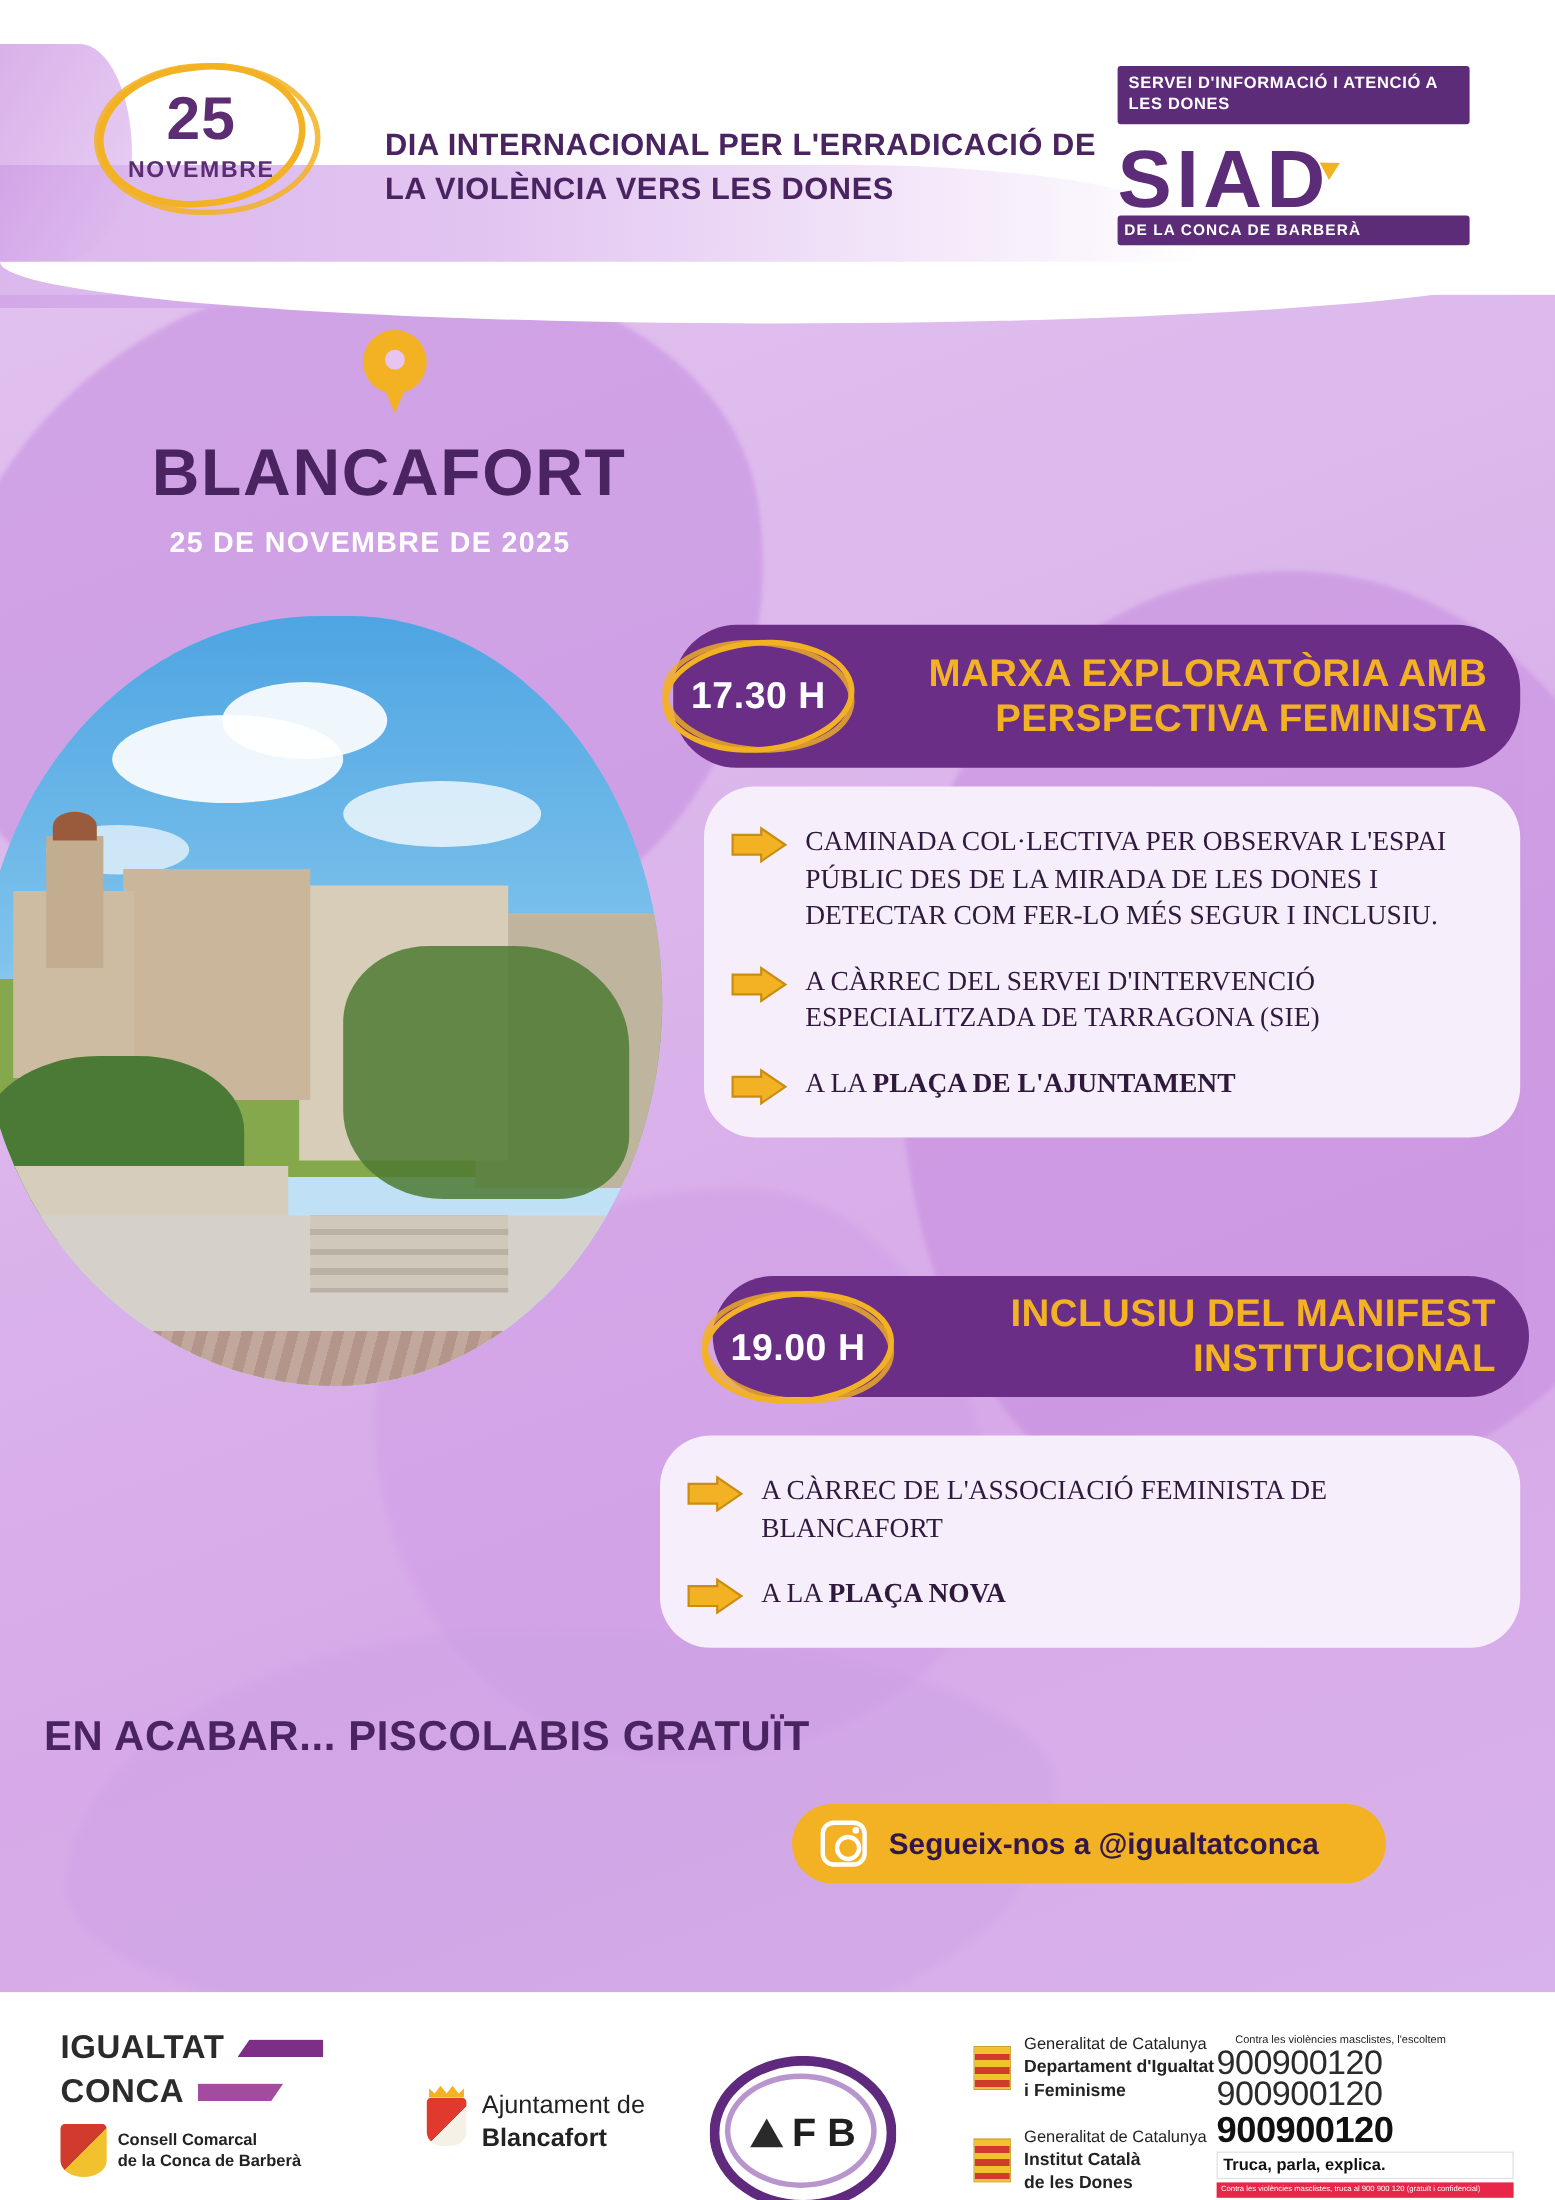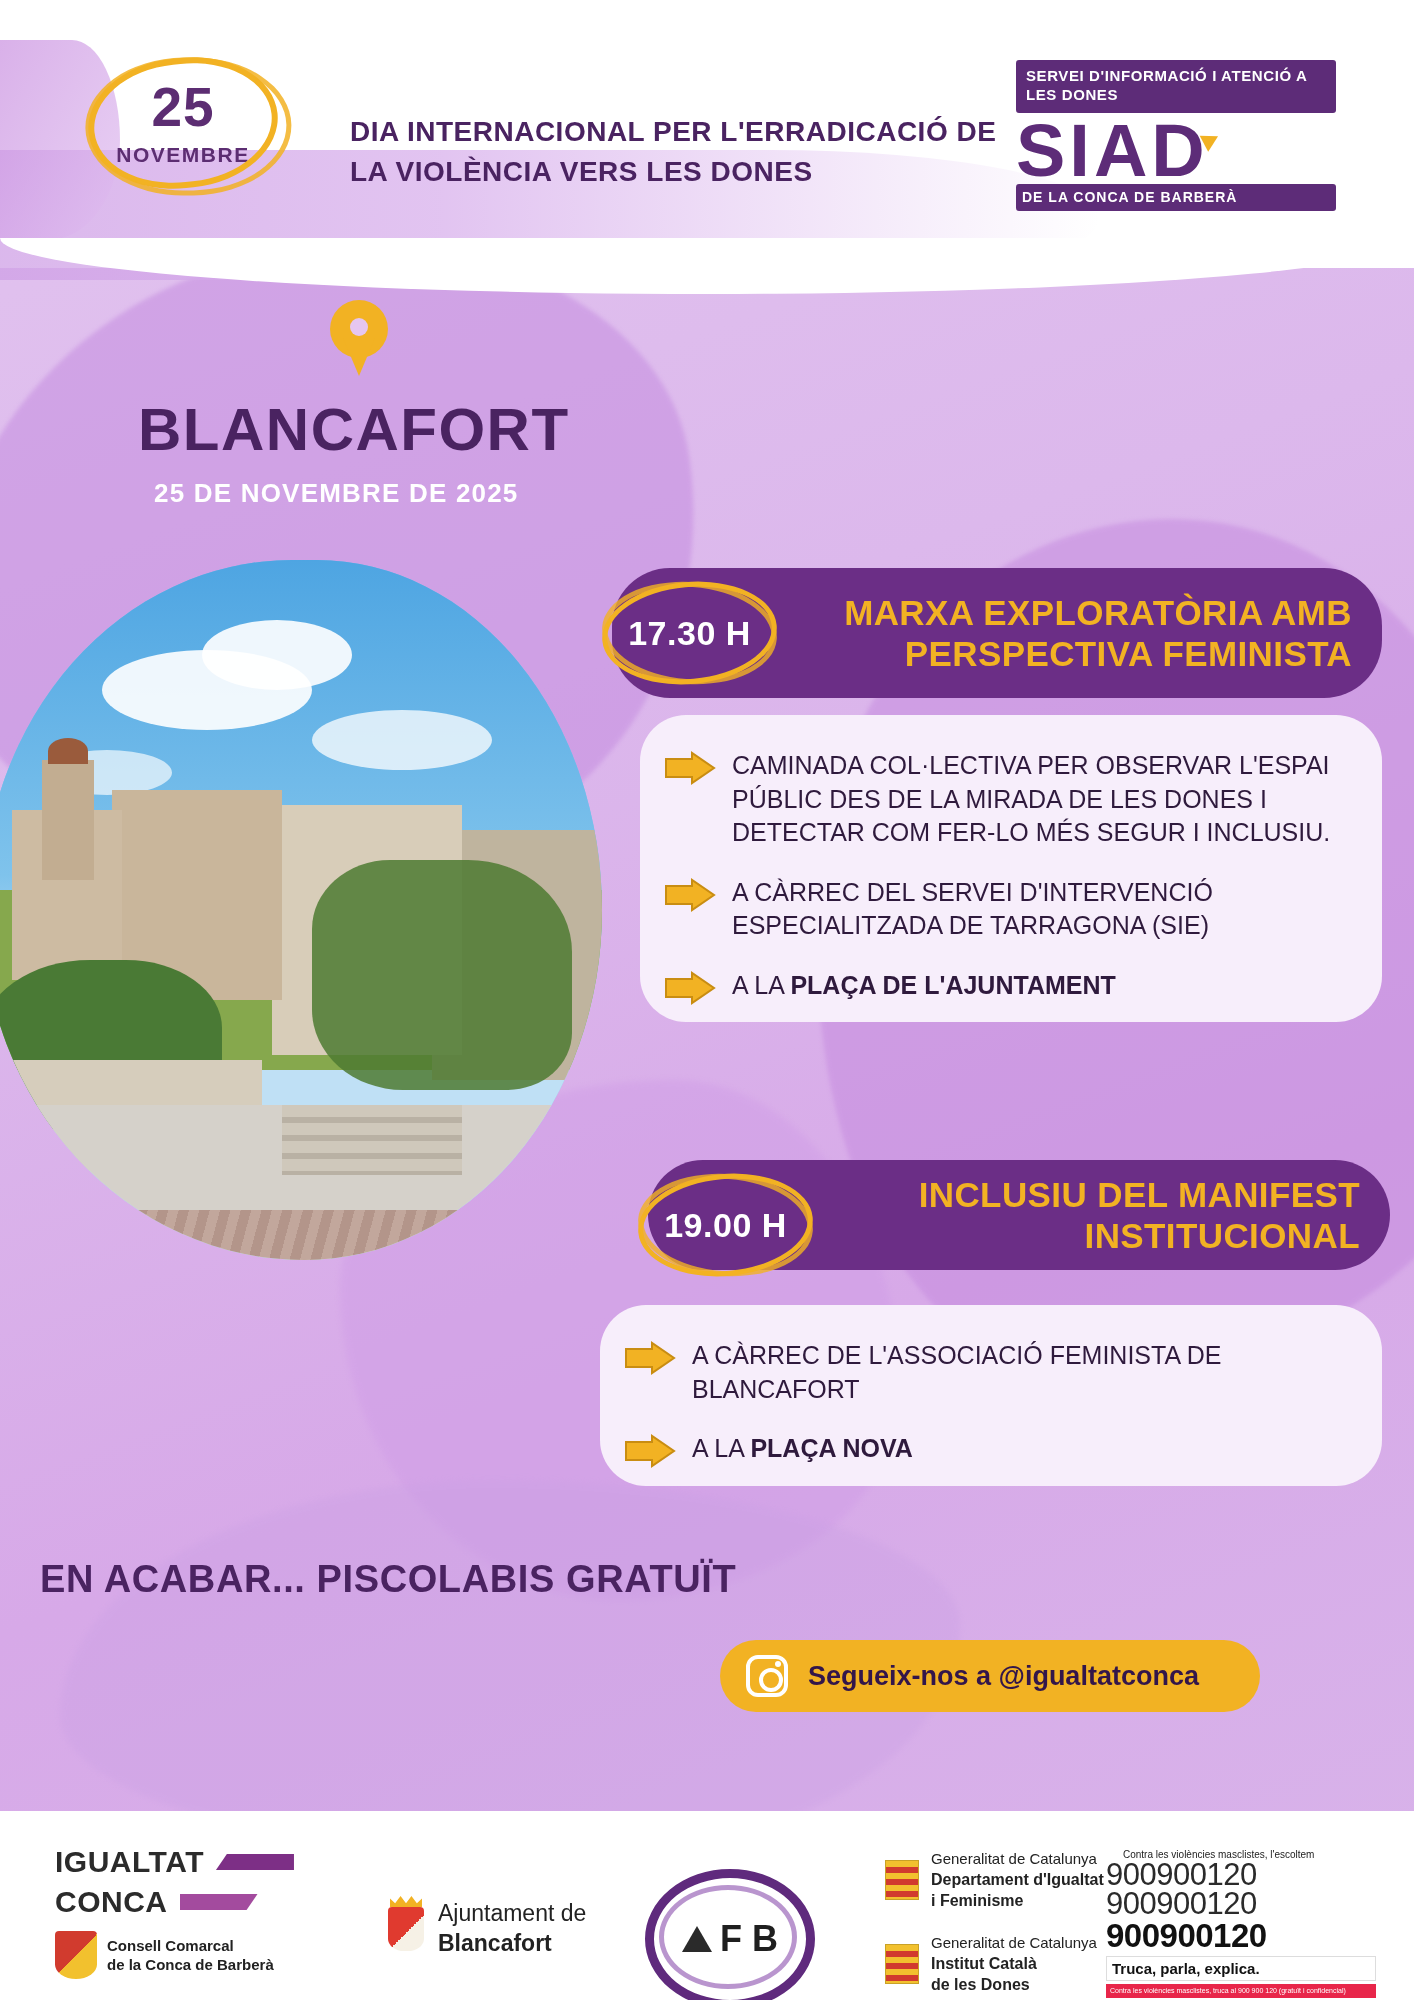--- a/index.html
+++ b/index.html
@@ -100,21 +100,21 @@
   .siad {
     position:absolute; right:78px; top:60px; width:320px; 
   }
   .siad-top {
     background:#5d2c78; color:#fff; font-size:15px; font-weight:bold;
     letter-spacing:.6px; padding:7px 10px 8px; line-height:1.25;
     border-radius:3px;
   }
   .siad-word {
     font-size:74px; font-weight:bold; color:#5d2c78; line-height:.96;
-    letter-spacing:4px; margin-top:2px; position:relative; display:inline-block;
+    letter-spacing:4px; margin-top:14px; position:relative; display:inline-block;
   }
   .siad-word .tick {
     position:absolute; right:-10px; top:16px; width:0; height:0;
     border-left:16px solid #f2b223; border-top:9px solid transparent; border-bottom:9px solid transparent;
     transform: rotate(-28deg);
   }
   .siad-sub {
     background:#5d2c78; color:#fff; font-size:14px; font-weight:bold;
     letter-spacing:1px; padding:5px 6px 6px; border-radius:3px; margin-top:-2px;
   }
@@ -230,21 +230,21 @@
   .time-txt { position:relative; color:#fff; font-size:34px; font-weight:bold; letter-spacing:.5px; }
 
   .evt-title {
     position:absolute; right:30px; top:50%; transform:translateY(-50%);
     color:#f2b223; font-size:35px; font-weight:bold; text-align:right;
     line-height:1.18; letter-spacing:.4px;
   }
 
   .evt-body {
     position:absolute; background:#f7eefb;
-    border-radius:46px; padding:34px 34px 20px 92px;
+    border-radius:46px; padding:34px 34px 32px 92px;font-family:Liberation Serif, serif;
   }
   .evt1-body { left:640px; top:715px; width:742px; }
   .evt2-body { left:600px; top:1305px; width:782px; }
 
   .line { position:relative; color:#2f1a3d; font-size:25px; line-height:1.34; margin-bottom:26px; }
   .line:last-child { margin-bottom:0; }
   .line b { font-weight:bold; }
   .arrow {
     position:absolute; left:-68px; top:2px; width:52px; height:34px;
   }

